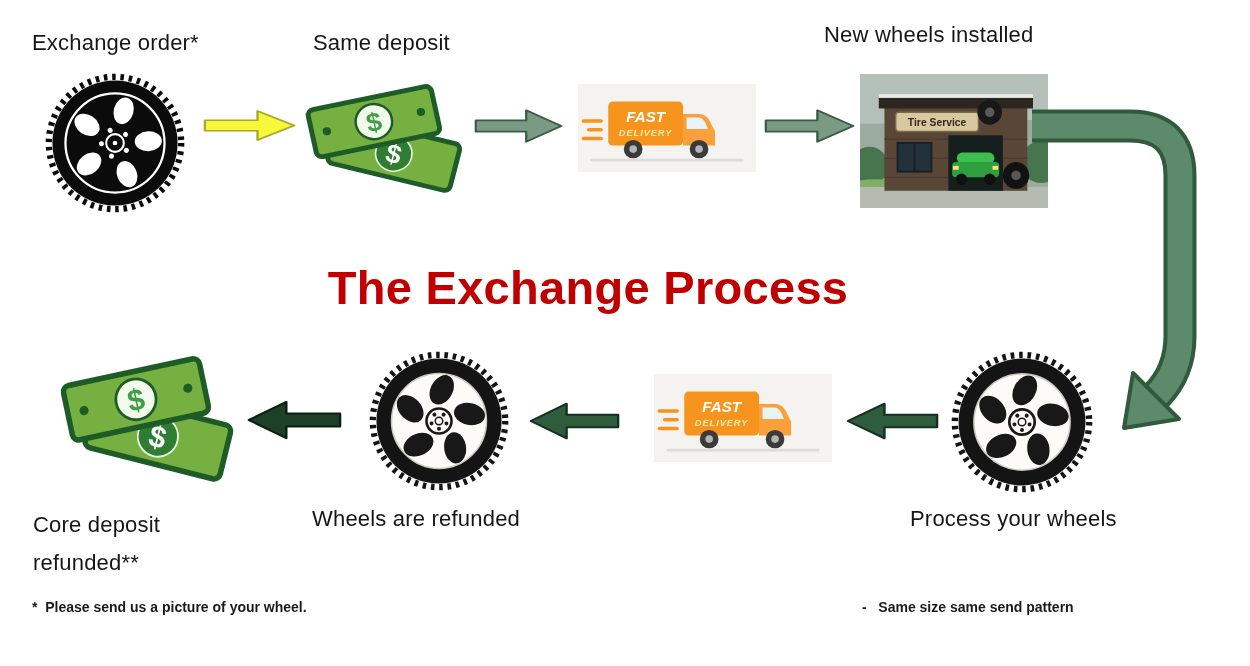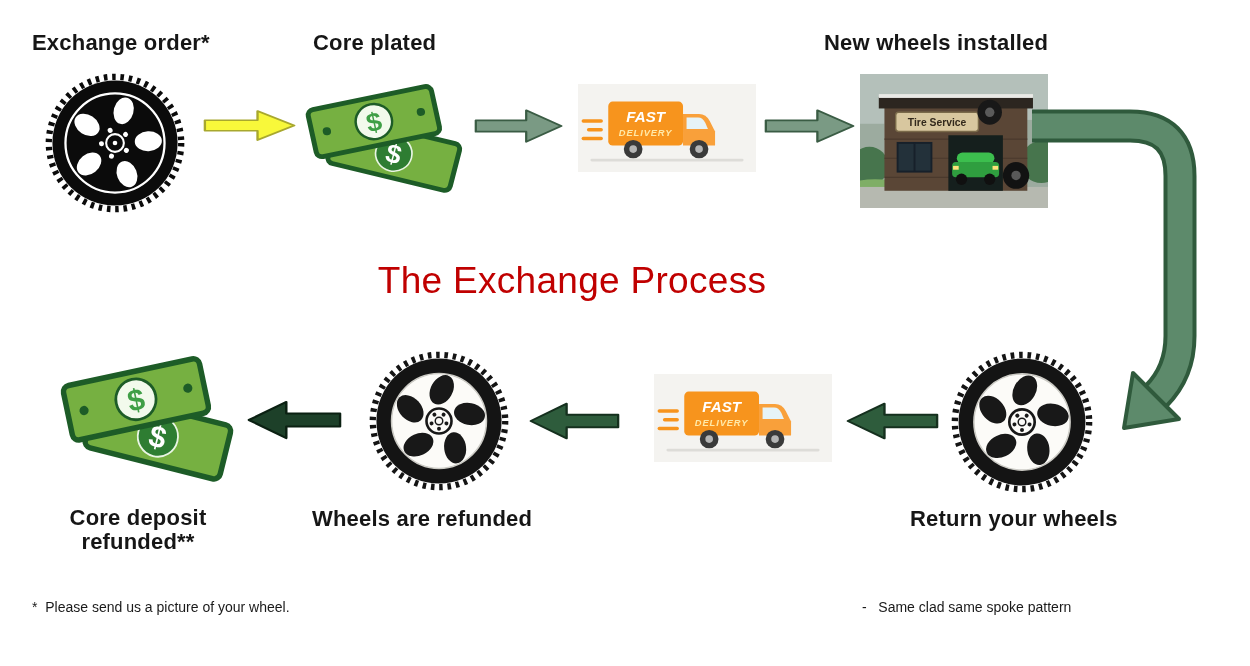--- a/index.html
+++ b/index.html
@@ -1,27 +1,27 @@
 <!DOCTYPE html>
 <html style="--title: #c00000; --arrow_yellow: #f8f83a; --arrow_green: #7a9a84; --arrow_dark_green: #2e5c3c; --arrow_darkest_green: #1d4029; --curved_arrow_green: #5d8a6b; --money_green: #76b041; --truck_orange: #f7941d;"><head>
 <meta charset="utf-8">
 <style>
   *{margin:0;padding:0;box-sizing:border-box}
   html,body{background:#ffffff}
   body{
     position:relative;width:1250px;height:666px;overflow:hidden;
     font-family:"Liberation Sans",sans-serif;color:#161616;
   }
-  .label{position:absolute;font-size:22px;font-weight:700;color:#161616;white-space:nowrap;letter-spacing:.2px}
-  .label-center{white-space:normal;text-align:center;line-height:24px}
+  .label{position:absolute;font-size:22px;font-weight:400;color:#161616;white-space:nowrap;letter-spacing:.2px}
+  .label-center{white-space:normal;line-height:38px}
   .title{
-    position:absolute;left:572px;top:260px;transform:translateX(-50%);
-    font-size:37px;font-weight:400;color:var(--title,#c00000);white-space:nowrap;letter-spacing:.3px
+    position:absolute;left:588px;top:260px;transform:translateX(-50%);
+    font-size:47px;font-weight:700;color:var(--title,#c00000);white-space:nowrap;letter-spacing:.3px
   }
-  .fn{position:absolute;font-size:14px;font-weight:400;color:#1a1a1a;line-height:23px}
+  .fn{position:absolute;font-size:14px;font-weight:700;color:#1a1a1a;line-height:23px}
   .fn div{white-space:pre}
   svg.icon{position:absolute;display:block}
   
   .arrow-yellow{fill:var(--arrow_yellow,#f8f83a);stroke:#a8a82e}
   .arrow-green{fill:var(--arrow_green,#7a9a84);stroke:#3a5c44}
   .arrow-dark{fill:var(--arrow_dark_green,#2e5c3c);stroke:#15301e}
   .arrow-darkest{fill:var(--arrow_darkest_green,#1d4029);stroke:#0b2012}
   .flip{transform:scaleX(-1)}
   svg text{font-family:"Liberation Sans",sans-serif}
 </style>
@@ -143,54 +143,54 @@
 
 <div class="label" style="left:32px;top:30px">Exchange order*</div>
 <svg class="icon" style="left:42px;top:70px" width="146" height="146">
   <use href="#sym-wheel-black" xlink:href="#sym-wheel-black"></use>
 </svg>
 
 <svg class="icon arrow-yellow" style="left:203px;top:107px" width="94" height="37" viewBox="0 0 100 56" preserveAspectRatio="none">
   <polygon points="2,20 58,20 58,6 97,28 58,50 58,36 2,36" stroke-width="2.5" stroke-linejoin="round"></polygon>
 </svg>
 
-<div class="label" style="left:313px;top:30px">Core plated</div>
+<div class="label" style="left:313px;top:30px">Same deposit</div>
 <svg class="icon" style="left:296px;top:72px" width="174" height="128">
   <use href="#sym-money" xlink:href="#sym-money"></use>
 </svg>
 
 <svg class="icon arrow-green" style="left:474px;top:106px" width="90" height="40" viewBox="0 0 100 56" preserveAspectRatio="none">
   <polygon points="2,20 58,20 58,6 97,28 58,50 58,36 2,36" stroke-width="2.5" stroke-linejoin="round"></polygon>
 </svg>
 
 <svg class="icon" style="left:578px;top:84px" width="178" height="88">
   <use href="#sym-truck" xlink:href="#sym-truck"></use>
 </svg>
 
 <svg class="icon arrow-green" style="left:764px;top:106px" width="92" height="40" viewBox="0 0 100 56" preserveAspectRatio="none">
   <polygon points="2,20 58,20 58,6 97,28 58,50 58,36 2,36" stroke-width="2.5" stroke-linejoin="round"></polygon>
 </svg>
 
-<div class="label" style="left:824px;top:30px">New wheels installed</div>
+<div class="label" style="left:824px;top:22px">New wheels installed</div>
 <svg class="icon" style="left:860px;top:74px" width="188" height="134">
   <use href="#sym-shop" xlink:href="#sym-shop"></use>
 </svg>
 
 <svg class="icon" style="left:1030px;top:96px" width="205" height="360" viewBox="0 0 205 360">
   <path d="M2 30 H100 Q150 30 150 80 V240 Q150 276 126 300" fill="none" stroke="#2f5a3c" stroke-width="33"></path>
   <path d="M2 30 H100 Q150 30 150 80 V240 Q150 276 126 300" fill="none" style="stroke:var(--curved_arrow_green,#5d8a6b)" stroke-width="25"></path>
   <polygon points="94,332 149,323 103,277" style="fill:var(--curved_arrow_green,#5d8a6b)" stroke="#2f5a3c" stroke-width="4" stroke-linejoin="round"></polygon>
 </svg>
 
 <div class="title">The Exchange Process</div>
 
 <svg class="icon" style="left:948px;top:348px" width="148" height="148">
   <use href="#sym-wheel-white" xlink:href="#sym-wheel-white"></use>
 </svg>
-<div class="label" style="left:910px;top:506px">Return your wheels</div>
+<div class="label" style="left:910px;top:506px">Process your wheels</div>
 
 <svg class="icon arrow-dark flip" style="left:845px;top:399px" width="94" height="44" viewBox="0 0 100 56" preserveAspectRatio="none">
   <polygon points="2,20 58,20 58,6 97,28 58,50 58,36 2,36" stroke-width="2.5" stroke-linejoin="round"></polygon>
 </svg>
 
 <svg class="icon" style="left:654px;top:374px" width="178" height="88">
   <use href="#sym-truck" xlink:href="#sym-truck"></use>
 </svg>
 
 <svg class="icon arrow-dark flip" style="left:528px;top:399px" width="92" height="44" viewBox="0 0 100 56" preserveAspectRatio="none">
@@ -208,14 +208,14 @@
 
 <svg class="icon" style="left:50px;top:342px" width="192" height="148">
   <use href="#sym-money" xlink:href="#sym-money"></use>
 </svg>
 <div class="label label-center" style="left:33px;top:506px;width:210px">Core deposit refunded**</div>
 
 <div class="fn" style="left:32px;top:596px">
   <div>*  Please send us a picture of your wheel.</div>
 </div>
 <div class="fn" style="left:862px;top:596px">
-  <div>-   Same clad same spoke pattern</div>
+  <div>-   Same size same send pattern</div>
 </div>
 
 </body></html>

